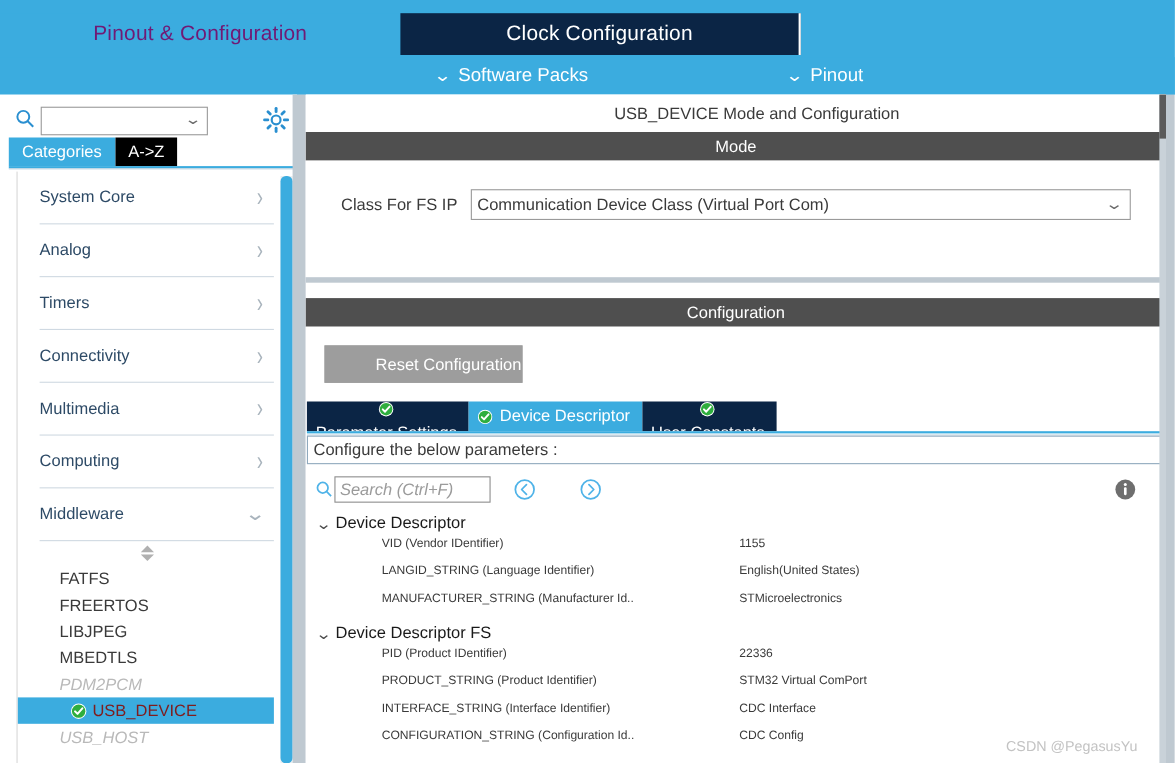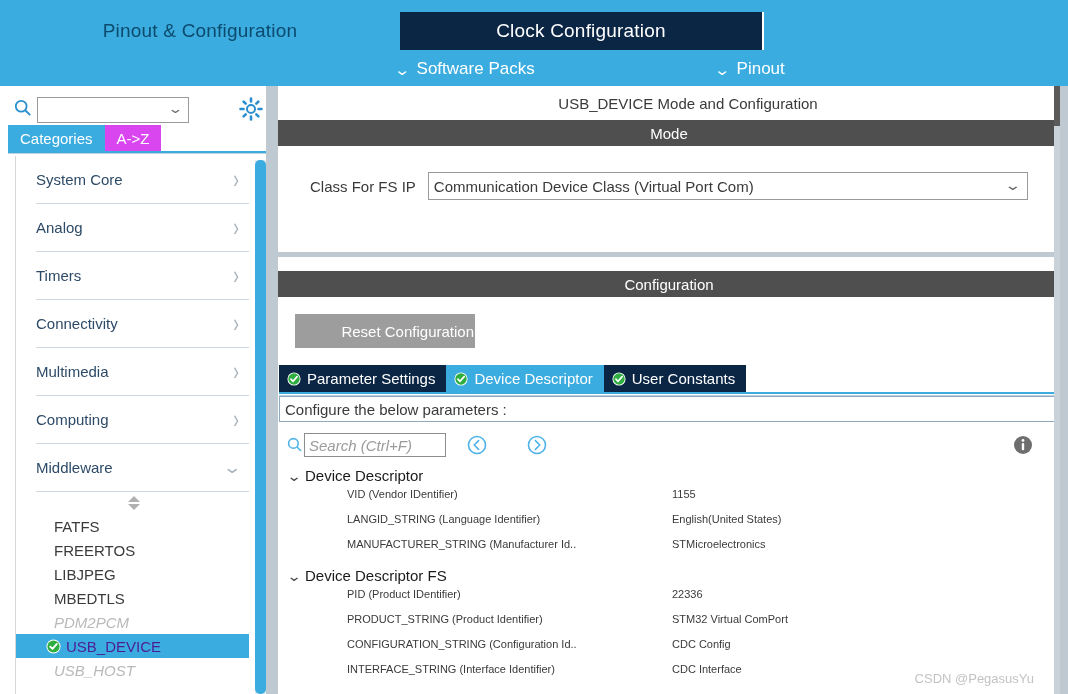--- a/index.html
+++ b/index.html
@@ -37,22 +37,22 @@
     align-items: center;
     justify-content: center;
     color: #ffffff;
     font-size: 19px;
     letter-spacing: .2px;
     cursor: pointer;
     user-select: none;
   }
   .maintab.active {
     background: #3bacdf;
-    color: #0c4a6e;
-    width: 400px;
+    color: #701a75;
+    width: 364px;
   }
   .maintab.inactive {
     background: #0b2545;
     color: #ffffff;
   }
   .maintab.t2 { width: 364px; border-right: 2px solid #ffffff; }
   .maintab.t3 { width: 332px; }
 
   .subbar {
     position: absolute;
@@ -128,21 +128,21 @@
     padding: 0 12px;
     display: flex;
     align-items: center;
     justify-content: center;
     font-size: 15px;
     color: #ffffff;
     cursor: pointer;
     user-select: none;
   }
   .ltab.active { background: #3bacdf; }
-  .ltab.inactive { background: #d946ef; }
+  .ltab.inactive { background: #000000; }
 
   .left-tabs-rule {
     position: absolute;
     left: 8px; top: 65px;
     width: 262px; height: 3px;
     border-top: 2px solid #3bacdf;
     border-bottom: 1px solid #bcd2e0;
   }
 
   .catlist {
@@ -210,22 +210,22 @@
     cursor: pointer;
     user-select: none;
     position: relative;
   }
   .mwrow.disabled {
     color: #b9b9b9;
     font-style: italic;
   }
   .mwrow.selected {
     background: #3bacdf;
-    color: #4c1d95;
-    padding-left: 30px;
+    color: #7f1d1d;
+    padding-left: 48px;
     margin-right: 4px;
   }
   .mwrow .okdot {
     width: 15px; height: 15px;
     margin-right: 5px;
     flex: 0 0 auto;
   }
 
   .left-scrollbar {
     position: absolute;
@@ -366,21 +366,21 @@
     padding: 0 11px 0 8px;
     display: flex;
     align-items: center;
     gap: 6px;
     font-size: 15px;
     color: #ffffff;
     cursor: pointer;
     user-select: none;
   }
   .cfgtab.active { background: #3bacdf; }
-  .cfgtab.inactive { background: #0b2545; }
+  .cfgtab.inactive { background: #0b2545; flex-direction: column; }
   .cfgtab .okdot { width: 14px; height: 14px; flex: 0 0 auto; }
 
   .cfg-tabs-rule {
     position: absolute;
     left: 1px; top: 95px;
     width: 780px; height: 4px;
     border-top: 2px solid #3bacdf;
     border-bottom: 1px solid #bcd2e0;
   }
 
@@ -763,26 +763,26 @@
           </div>
           <div class="paramrow">
             <span class="pname">PID (Product IDentifier)</span>
             <span class="pval">22336</span>
           </div>
           <div class="paramrow">
             <span class="pname">PRODUCT_STRING (Product Identifier)</span>
             <span class="pval">STM32 Virtual ComPort</span>
           </div>
           <div class="paramrow">
+            <span class="pname">INTERFACE_STRING (Interface Identifier)</span>
+            <span class="pval">CDC Interface</span>
+          </div>
+          <div class="paramrow">
             <span class="pname">CONFIGURATION_STRING (Configuration Id..</span>
             <span class="pval">CDC Config</span>
-          </div>
-          <div class="paramrow">
-            <span class="pname">INTERFACE_STRING (Interface Identifier)</span>
-            <span class="pval">CDC Interface</span>
           </div>
 
         </div>
       </div>
     </div>
 
     <div class="watermark">CSDN @PegasusYu</div>
   </div>
 
   <div class="right-scrollbar">

